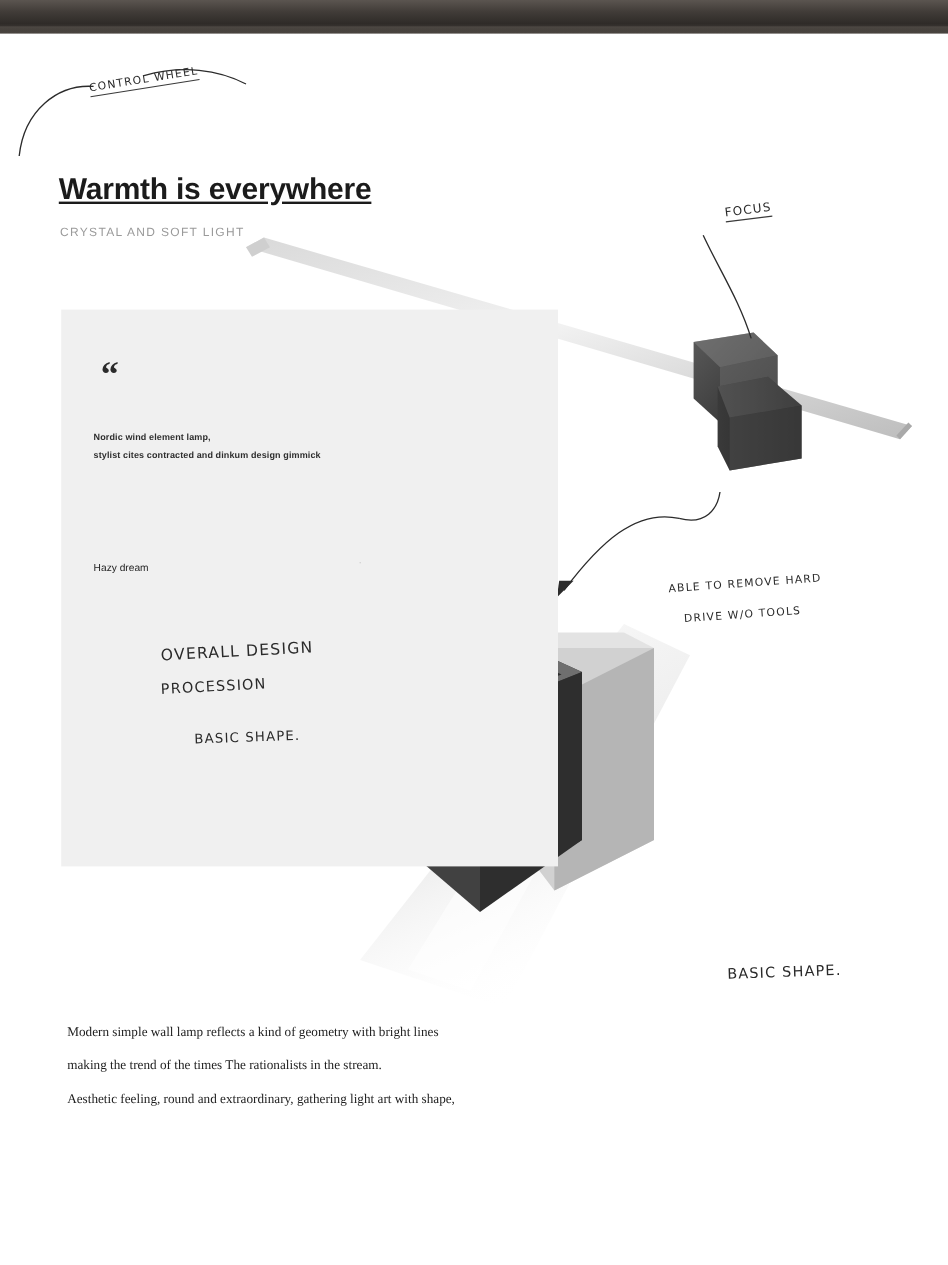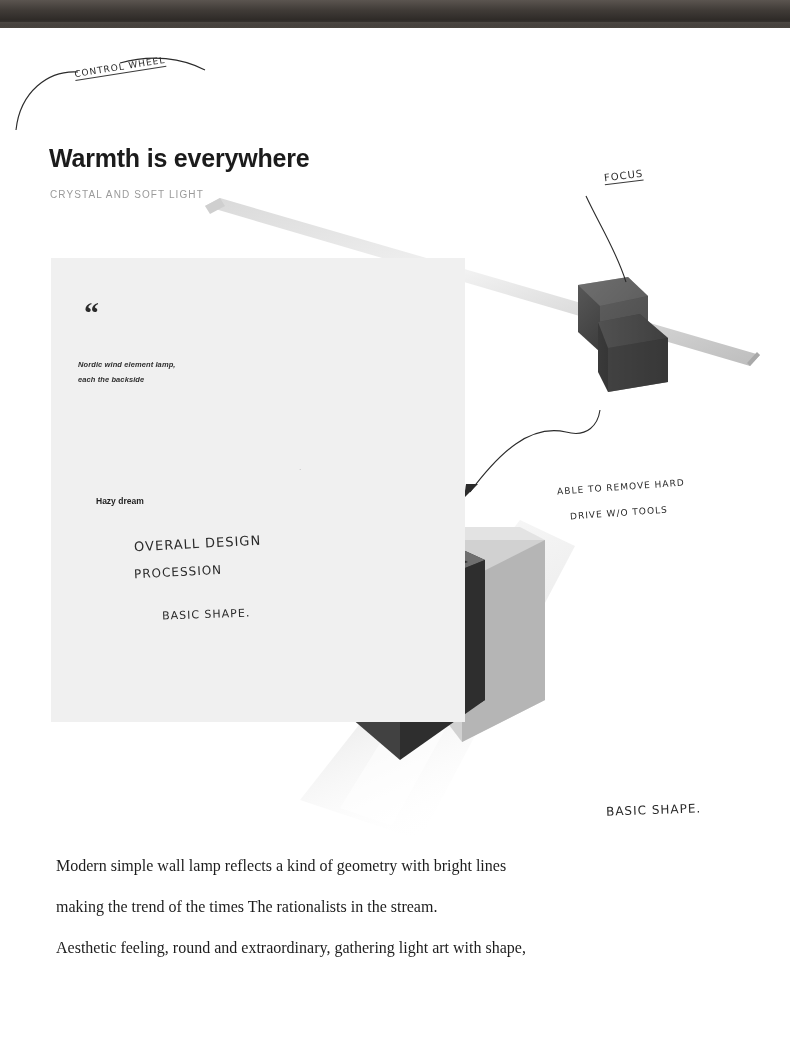--- a/index.html
+++ b/index.html
@@ -40,20 +40,21 @@
 
   
   .headline {
     position: absolute;
     left: 49px;
     top: 144px;
     font-size: 25px;
     font-weight: bold;
     color: #1b1b1b;
     letter-spacing: -0.2px;
+    text-decoration: underline;
   }
   .subhead {
     position: absolute;
     left: 50px;
     top: 189px;
     font-size: 10px;
     letter-spacing: 1.1px;
     color: #9a9a9a;
   }
 
@@ -79,46 +80,44 @@
   .quote-body {
     position: absolute;
     left: 78px;
     top: 358px;
     width: 300px;
     font-size: 7.5px;
     font-weight: bold;
     color: #2e2e2e;
     line-height: 1.95;
     letter-spacing: 0.1px;
-    font-style: italic;
   }
   .quote-title {
     position: absolute;
-    left: 96px;
+    left: 78px;
     top: 468px;
     font-size: 8.5px;
-    font-weight: bold;
+    font-weight: normal;
     color: #1f1f1f;
-    margin-top: 28px;
   }
   .tiny-mark {
     position: absolute;
     left: 299px;
     top: 466px;
     font-size: 7px;
     color: #b4b4b4;
   }
 
   
   .bottom-copy {
     position: absolute;
     left: 56px;
     top: 846px;
     width: 660px;
-    font-size: 16px;
+    font-size: 11px;
     color: #1d1d1d;
     line-height: 2.55;
     font-family: "Liberation Serif", serif;
   }
   .bottom-copy .ln { display: block; white-space: nowrap; }
 
   
   .hand {
     position: absolute;
     color: #2a2a2a;
@@ -276,21 +275,21 @@
     <g fill="#2b2b2b">
       <polygon points="464,498 478,484 466,484"></polygon>
       <polygon points="310,626 299,616 303,628"></polygon>
     </g>
   </svg>
 
   <div class="quote-card"></div>
   <div class="quote-mark">“</div>
   <div class="quote-body">
     <div>Nordic wind element lamp,</div>
-    <div>each the backside</div>
+    <div>stylist cites contracted and dinkum design gimmick</div>
   </div>
   <div class="quote-title">Hazy dream</div>
   <div class="tiny-mark">·</div>
 
   <div class="headline">Warmth is everywhere</div>
   <div class="subhead">CRYSTAL AND SOFT LIGHT</div>
 
   <div class="hand hand-control">CONTROL WHEEL</div>
   <div class="hand hand-focus">FOCUS</div>
   <div class="hand hand-remove1">ABLE TO REMOVE HARD</div>

